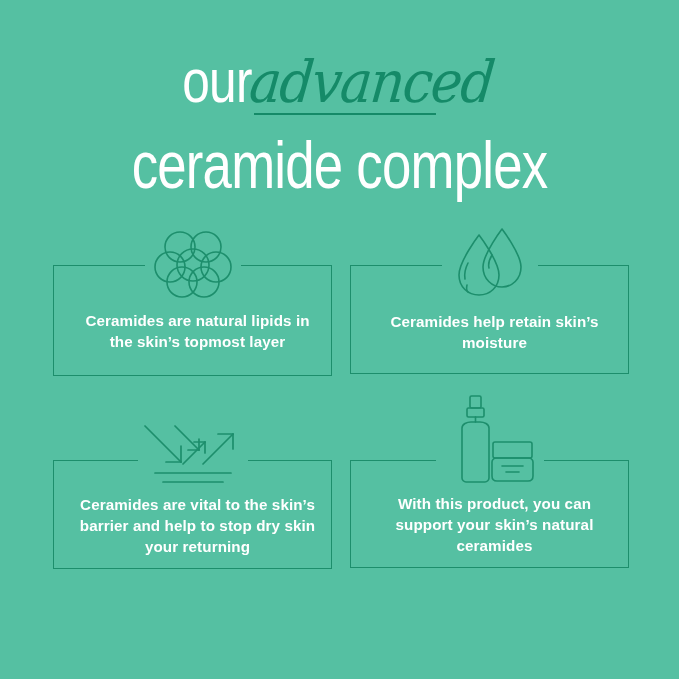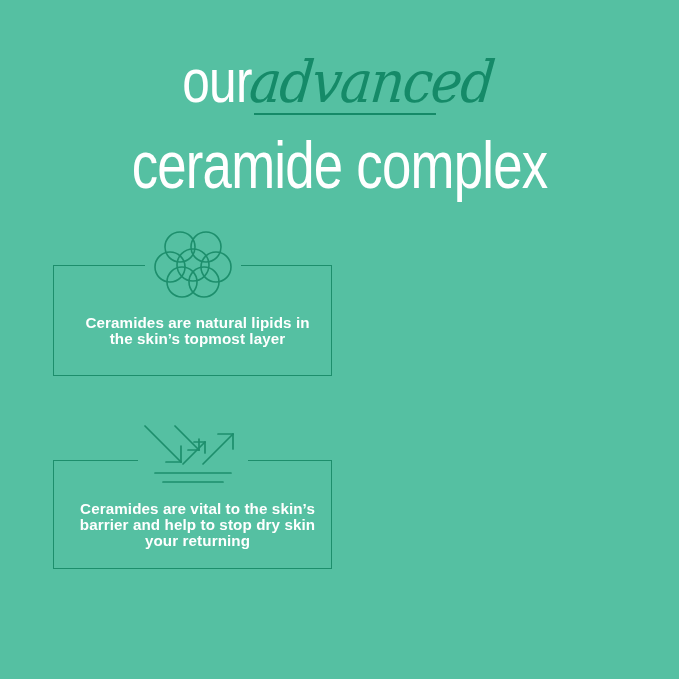--- a/index.html
+++ b/index.html
@@ -152,21 +152,21 @@
     left: 10px;
     right: 10px;
     top: 50%;
     transform: translateY(-50%);
     margin-top: 8px;
     text-align: center;
     color: #ffffff;
     font-family: "Liberation Sans", sans-serif;
     font-size: 15.2px;
     font-weight: bold;
-    line-height: 16px;
+    line-height: 21px;
     letter-spacing: 0.1px;
     margin-left: 10px;
   }
   .card.c1 .card-text,
   .card.c3 .card-text,
   .card.c4 .card-text { margin-top: 10px; }
   .card.c2 .card-text { margin-top: 12px; }
 </style>
 </head>
 <body>
@@ -195,20 +195,35 @@
               <circle cx="66" cy="42" r="15"></circle>
               <circle cx="32" cy="57" r="15"></circle>
               <circle cx="54" cy="57" r="15"></circle>
               <circle cx="43" cy="40" r="16"></circle>
             </g>
           </svg>
         </div>
         <div class="card-text">Ceramides are natural lipids in the skin’s topmost layer</div>
       </div>
 
+      <div class="card c2">
+        <div class="card-box"></div>
+        <div class="card-icon">
+          <svg width="90" height="78" viewBox="0 0 90 78">
+            <g fill="none" stroke="#1d8e6c" stroke-width="1.6" stroke-linejoin="round" stroke-linecap="round">
+              <path d="M57 6 C57 6 76 31 76 44 C76 56 67 64 57 64 C47 64 38 56 38 44 C38 31 57 6 57 6 Z"></path>
+              <path d="M34 12 C34 12 54 38 54 52 C54 64 45 72 34 72 C23 72 14 64 14 52 C14 38 34 12 34 12 Z"></path>
+              <path d="M23 40 C20 46 19 51 20 56"></path>
+              <path d="M22 62 C21 66 22 68 23 69"></path>
+              <path d="M47 32 C44 37 43 41 44 45"></path>
+            </g>
+          </svg>
+        </div>
+        <div class="card-text">Ceramides help retain skin’s moisture</div>
+      </div>
     </div>
 
     <div class="card-row row2">
 
       <div class="card c3">
         <div class="card-box"></div>
         <div class="card-icon">
           <svg width="104" height="74" viewBox="0 0 104 74">
             <g fill="none" stroke="#1d8e6c" stroke-width="1.7" stroke-linecap="round" stroke-linejoin="round">
 
@@ -229,16 +244,36 @@
               <path d="M92 18 L77 18"></path>
 
               <path d="M14 57 L90 57"></path>
               <path d="M22 66 L82 66"></path>
             </g>
           </svg>
         </div>
         <div class="card-text">Ceramides are vital to the skin’s barrier and help to stop dry skin your returning</div>
       </div>
 
+      <div class="card c4">
+        <div class="card-box"></div>
+        <div class="card-icon">
+          <svg width="104" height="96" viewBox="0 0 104 96">
+            <g fill="none" stroke="#1d8e6c" stroke-width="1.6" stroke-linejoin="round" stroke-linecap="round">
+
+              <rect x="32" y="2" width="11" height="12" rx="1.5"></rect>
+              <rect x="29" y="14" width="17" height="9" rx="1.5"></rect>
+              <path d="M37.5 23 L37.5 28"></path>
+              <path d="M24 34 C24 30 29 28 33 28 L42 28 C46 28 51 30 51 34 L51 84 C51 86 49 88 47 88 L28 88 C26 88 24 86 24 84 Z"></path>
+
+              <rect x="55" y="48" width="39" height="16" rx="2"></rect>
+              <path d="M58 64 L91 64 C93 64 95 66 95 68 L95 82 C95 85 93 87 90 87 L59 87 C56 87 54 85 54 82 L54 68 C54 66 56 64 58 64 Z"></path>
+              <path d="M64 72 L85 72"></path>
+              <path d="M68 78 L81 78"></path>
+            </g>
+          </svg>
+        </div>
+        <div class="card-text">With this product, you can support your skin’s natural ceramides</div>
+      </div>
     </div>
 
   </div>
 </div>
 
 </body></html>

